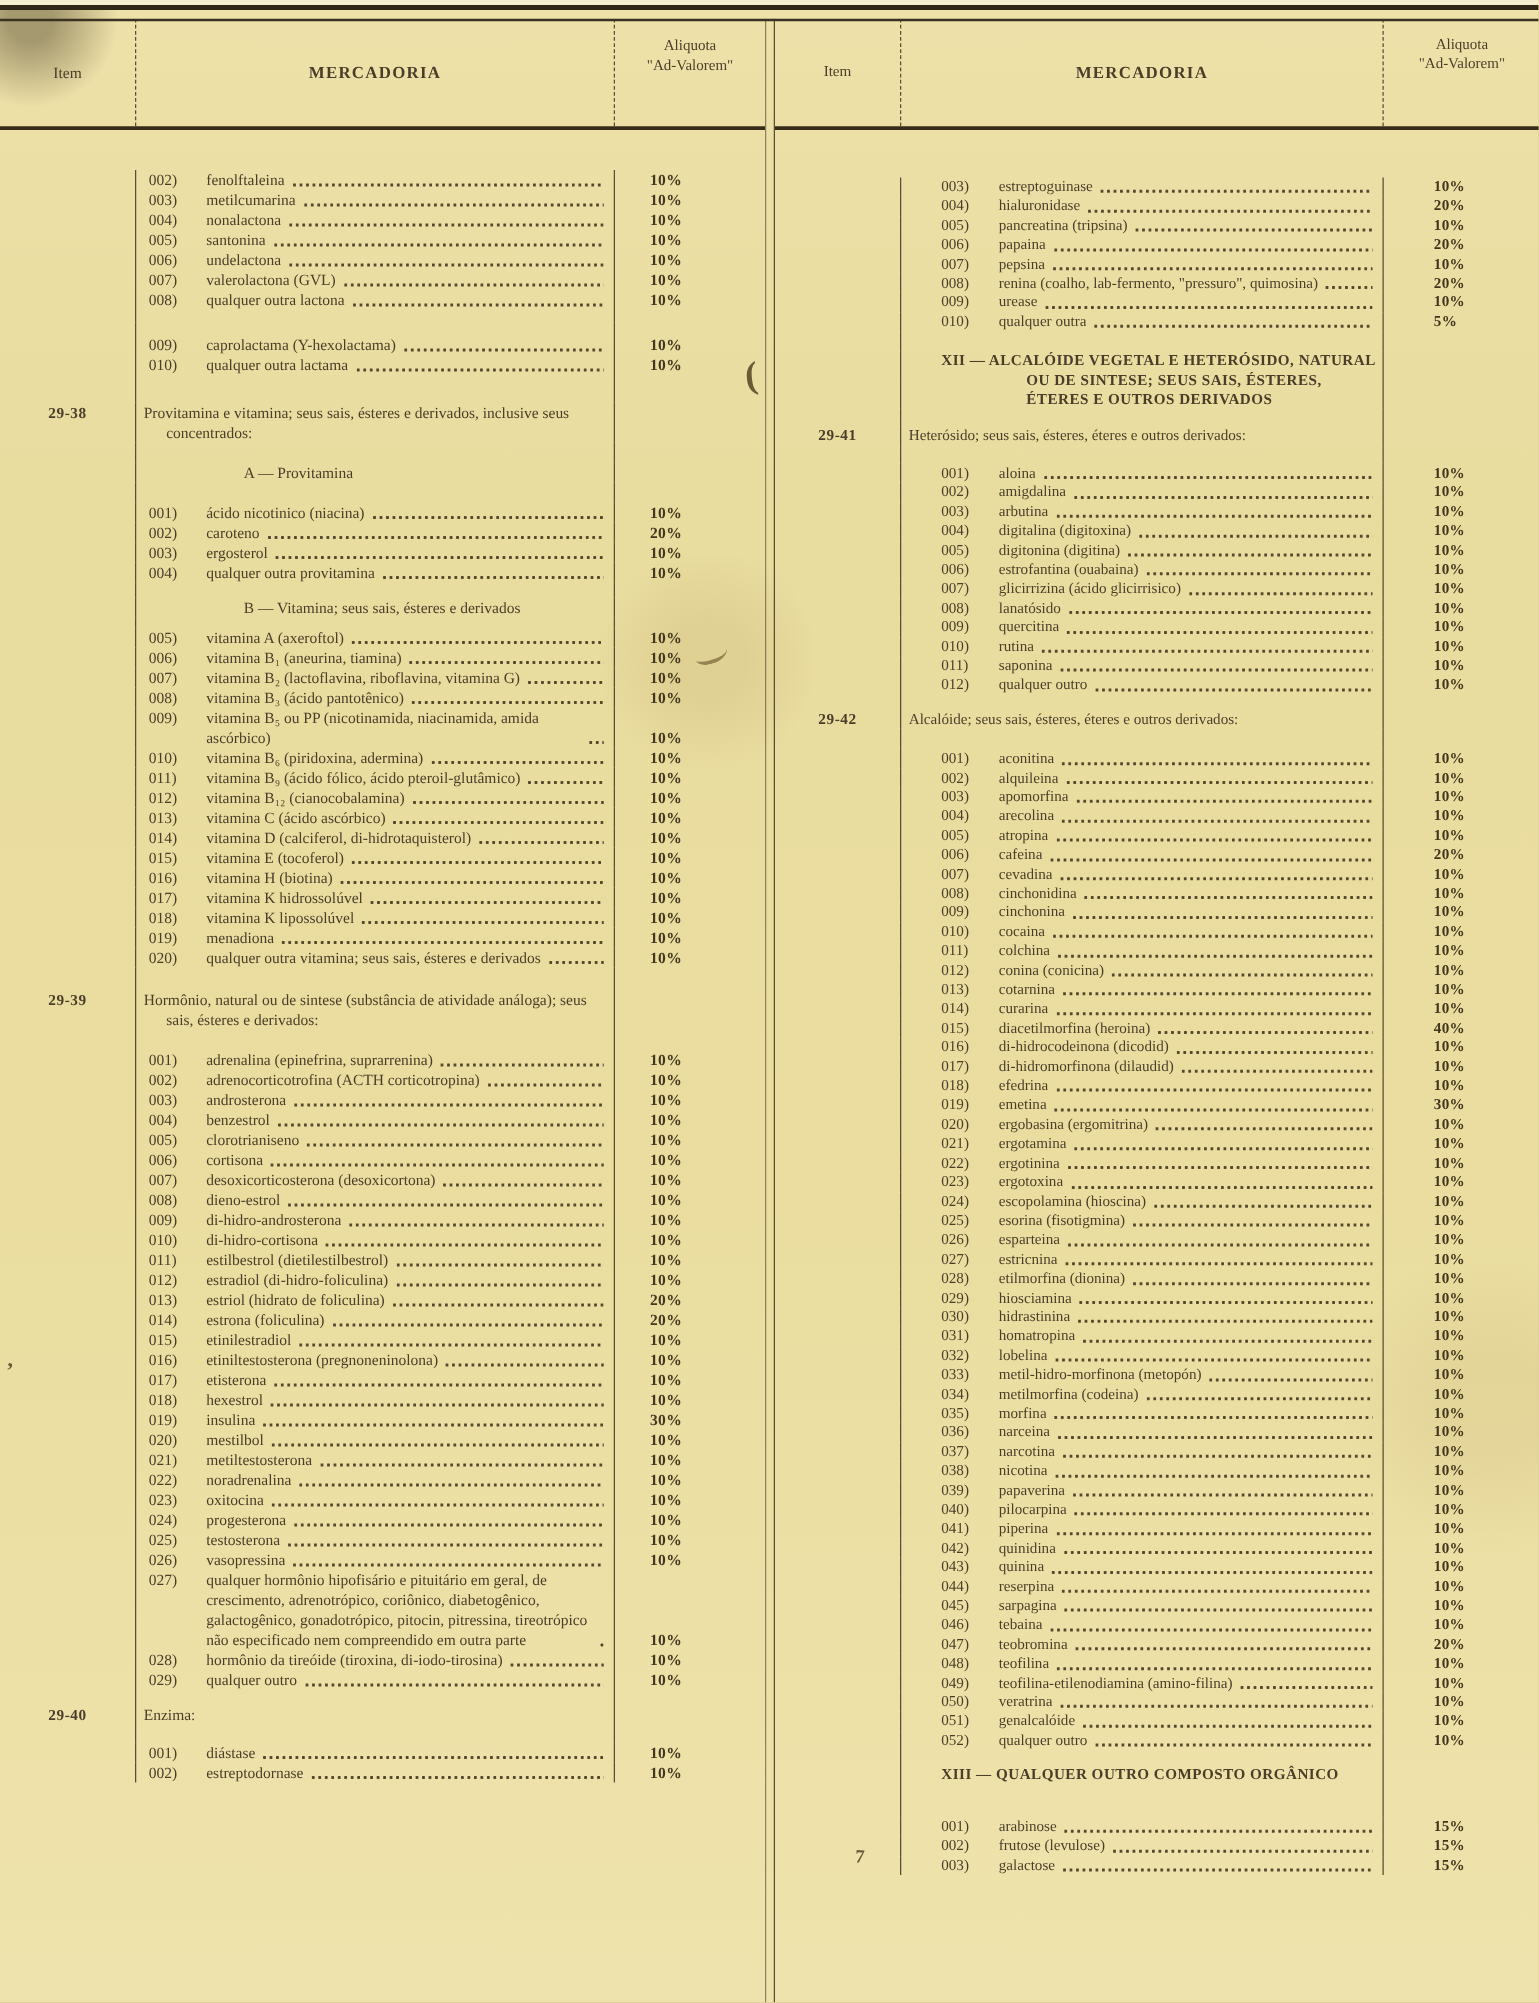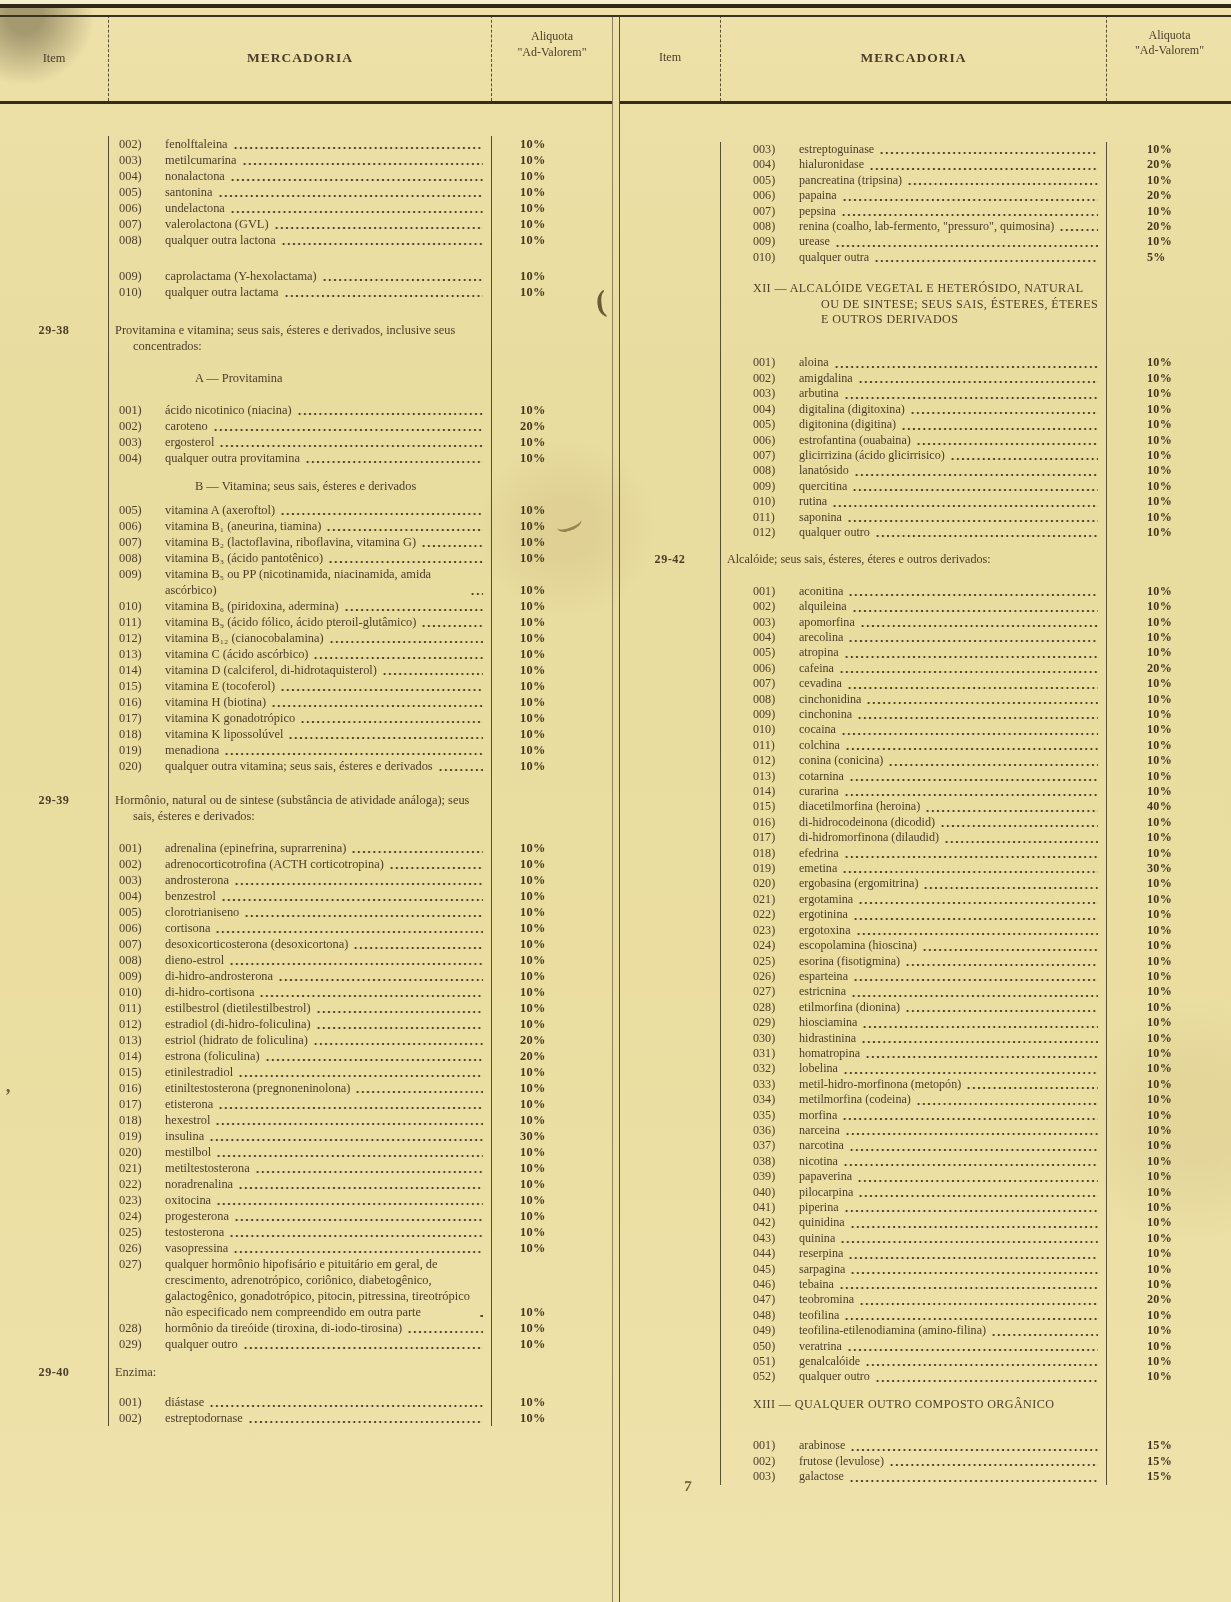--- a/index.html
+++ b/index.html
@@ -36,21 +36,21 @@
   .c3{border-left:1.6px solid var(--line);padding-left:var(--ratepad);
     display:flex;align-items:flex-end;font-weight:bold;color:#42361e;letter-spacing:.3px;}
   .row-entry .c2{display:flex;align-items:flex-start;padding-left:var(--entpad);}
   .num{flex:none;width:46px;}
   .txt{flex:0 1 auto;}
   .dots{flex:1 1 14px;align-self:flex-end;height:5px;margin:0 5px 2px 5px;
     background-image:radial-gradient(circle,#51452d 1.05px,rgba(0,0,0,0) 1.45px);
     background-size:5.2px 4px;background-position:0 100%;background-repeat:repeat-x;}
   .sec{padding-left:24px;text-indent:-18px;}
   .sub{padding-left:8px;text-indent:78px;}
-  .rom{font-weight:normal;padding-left:100px;text-indent:-68px;letter-spacing:.4px;}
+  .rom{font-weight:bold;padding-left:100px;text-indent:-68px;letter-spacing:.4px;}
   .ink{position:absolute;color:rgba(74,58,28,.8);font-weight:bold;pointer-events:none;}
   .scribble{position:absolute;left:556px;top:516px;width:26px;height:12px;
     border-bottom:3px solid rgba(90,70,30,.55);border-radius:0 0 60% 40%;transform:rotate(-14deg);}
 </style>
 </head>
 <body>
 
 <div class="page">
   <div class="top-white"></div>
   <div class="toprule"></div>
@@ -344,21 +344,21 @@
             <span class="num">016)</span>
             <span class="txt">vitamina H (biotina)</span>
             <span class="dots"></span>
           </div>
           <div class="c3">10%</div>
         </div>
         <div class="row row-entry">
           <div class="c1"></div>
           <div class="c2">
             <span class="num">017)</span>
-            <span class="txt">vitamina K gonadotrópico</span>
+            <span class="txt">vitamina K hidrossolúvel</span>
             <span class="dots"></span>
           </div>
           <div class="c3">10%</div>
         </div>
         <div class="row row-entry">
           <div class="c1"></div>
           <div class="c2">
             <span class="num">018)</span>
             <span class="txt">vitamina K lipossolúvel</span>
             <span class="dots"></span>
@@ -791,20 +791,27 @@
           <div class="c2">
             <div class="rom">XII — ALCALÓIDE VEGETAL E HETERÓSIDO, NATURAL OU DE SINTESE; SEUS SAIS, ÉSTERES, ÉTERES E OUTROS DERIVADOS</div>
           </div>
           <div class="c3"></div>
         </div>
         <div class="row row-gap" style="height: 14px;">
           <div class="c1"></div>
           <div class="c2"></div>
           <div class="c3"></div>
         </div>
+        <div class="row row-section">
+          <div class="c1">29-41</div>
+          <div class="c2">
+            <div class="sec">Heterósido; seus sais, ésteres, éteres e outros derivados:</div>
+          </div>
+          <div class="c3"></div>
+        </div>
         <div class="row row-gap" style="height: 14px;">
           <div class="c1"></div>
           <div class="c2"></div>
           <div class="c3"></div>
         </div>
         <div class="row row-entry">
           <div class="c1"></div>
           <div class="c2">
             <span class="num">001)</span>
             <span class="txt">aloina</span>

